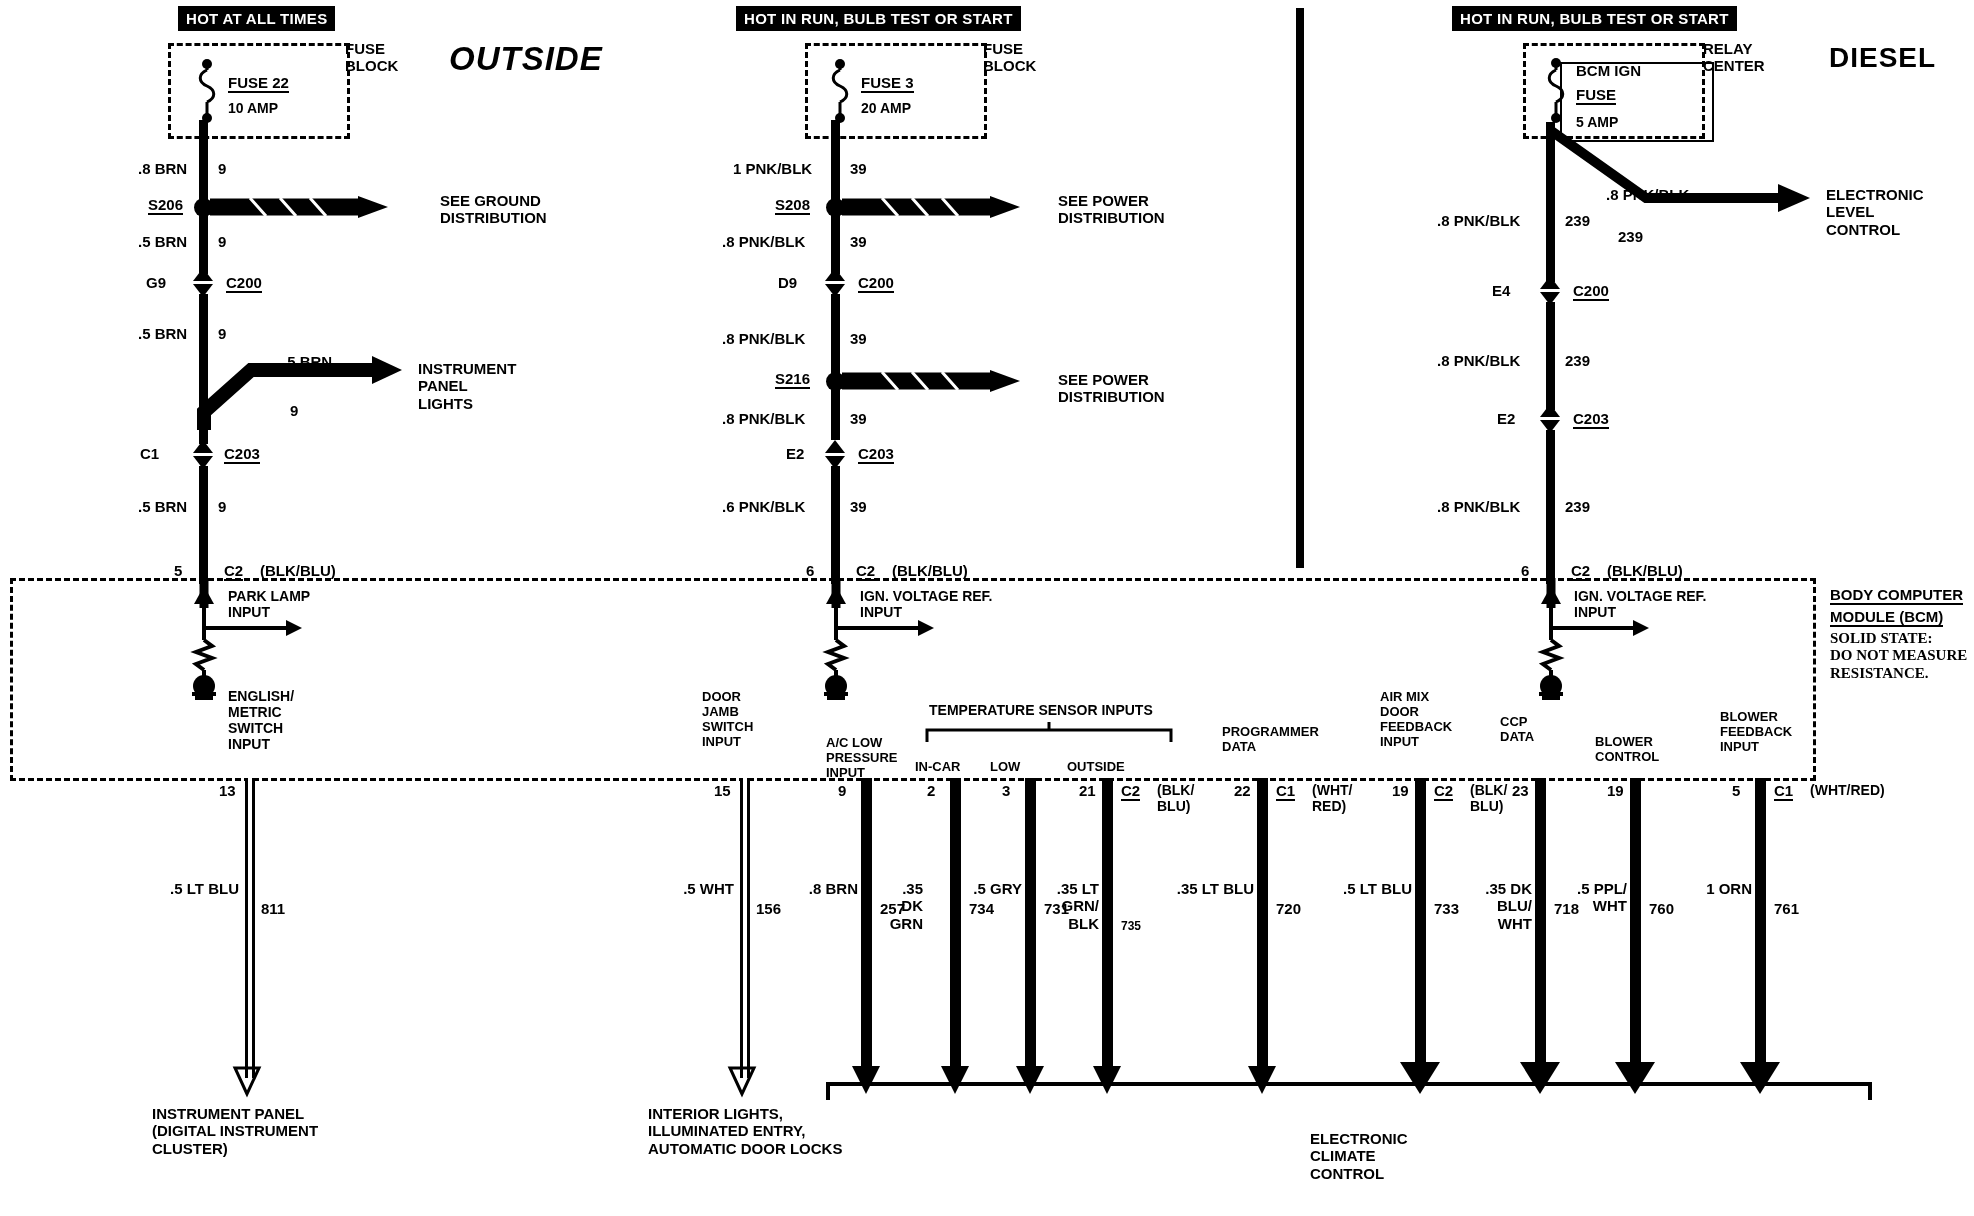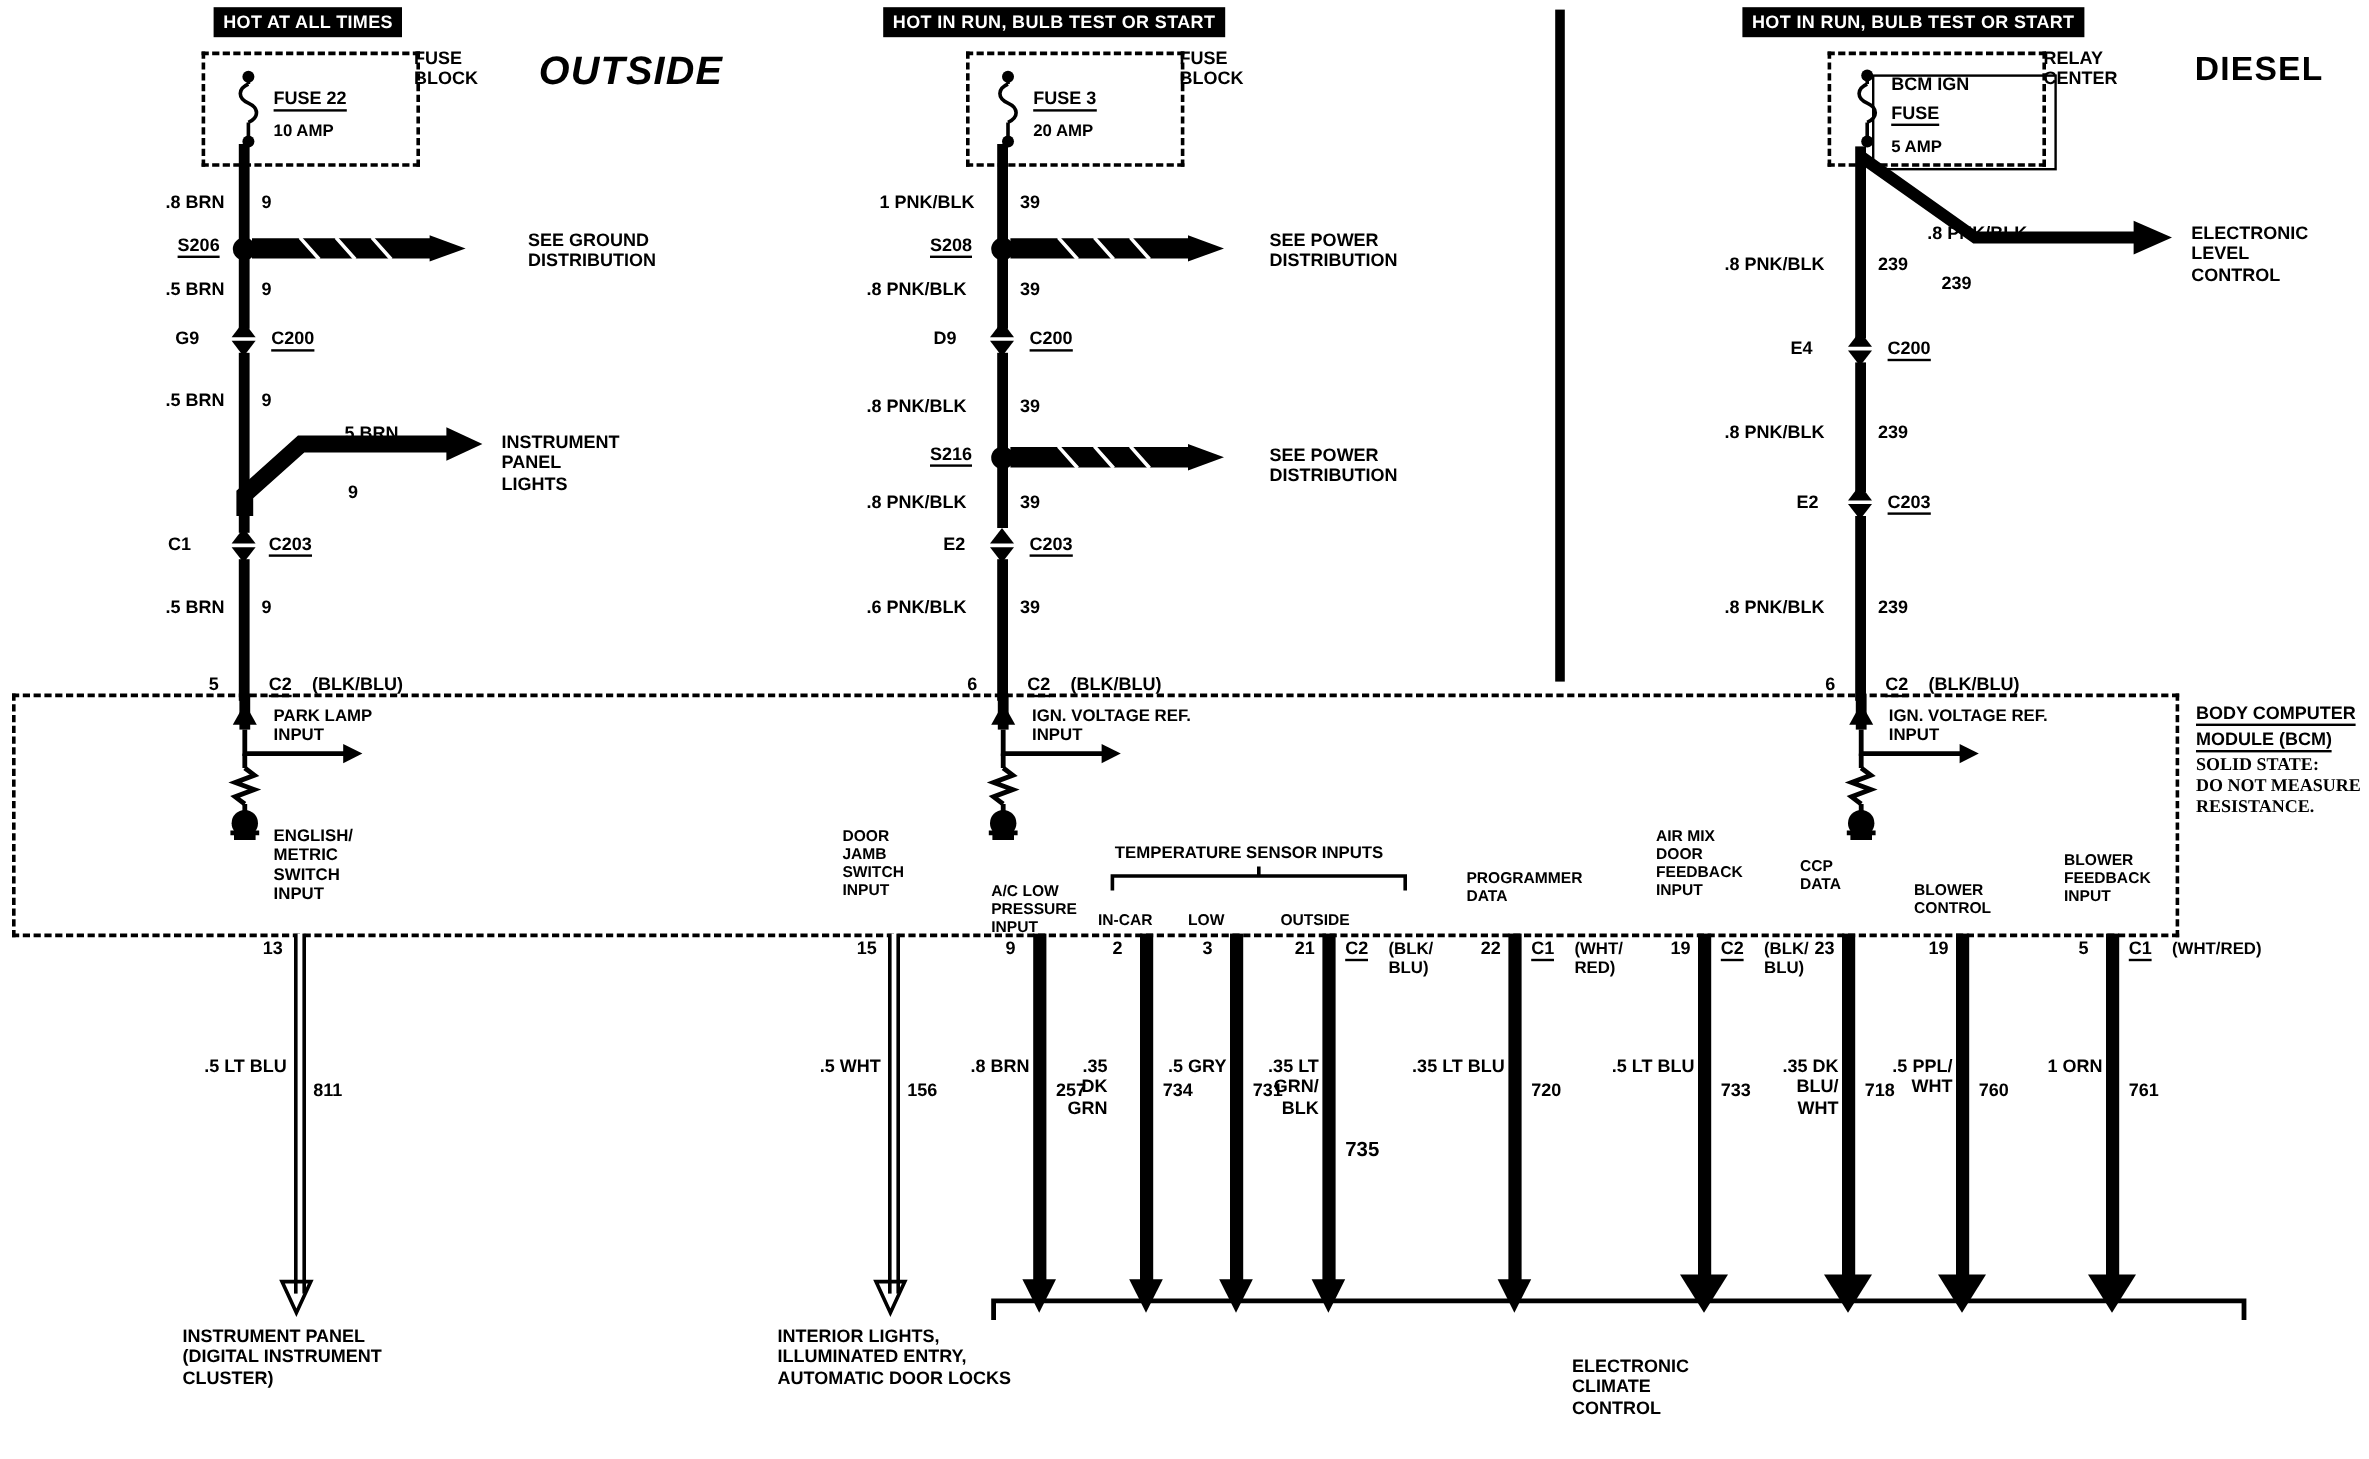--- a/index.html
+++ b/index.html
@@ -332,21 +332,21 @@
     <div style="position: absolute; left: 0px; top: 0px;">
       <div class="lbl" style="left: 1067px; top: 760px; font-size: 13px;">OUTSIDE</div>
       <div class="lbl" style="left: 1079px; top: 782px; font-size: 15px;">21</div>
       <div class="lbl ul" style="left: 1121px; top: 782px; font-size: 15px;">C2</div>
       <div class="lbl" style="left: 1157px; top: 782px; font-size: 14px;">(BLK/
 BLU)</div>
       <div class="vw" style="left: 1102px; top: 778px; width: 11px; height: 300px;"></div>
       <div class="lbl" style="left: 1011px; top: 880px; font-size: 15px; text-align: right; width: 88px;">.35 LT
 GRN/
 BLK</div>
-      <div class="lbl" style="left: 1121px; top: 948px; font-size: 17px;">735</div>
+      <div class="lbl" style="left: 1121px; top: 920px; font-size: 12px;">735</div>
       <svg style="left: 1085px; top: 1062px; width: 44px; height: 34px;">
         <path d="M22 32 L8 4 L36 4 Z" fill="#000"></path>
       </svg>
     </div>
     <div style="position: absolute; left: 0px; top: 0px;">
       <div class="lbl" style="left: 1222px; top: 725px; font-size: 13px;">PROGRAMMER
 DATA</div>
       <div class="lbl" style="left: 1234px; top: 782px; font-size: 15px;">22</div>
       <div class="lbl ul" style="left: 1276px; top: 782px; font-size: 15px;">C1</div>
       <div class="lbl" style="left: 1312px; top: 782px; font-size: 14px;">(WHT/

